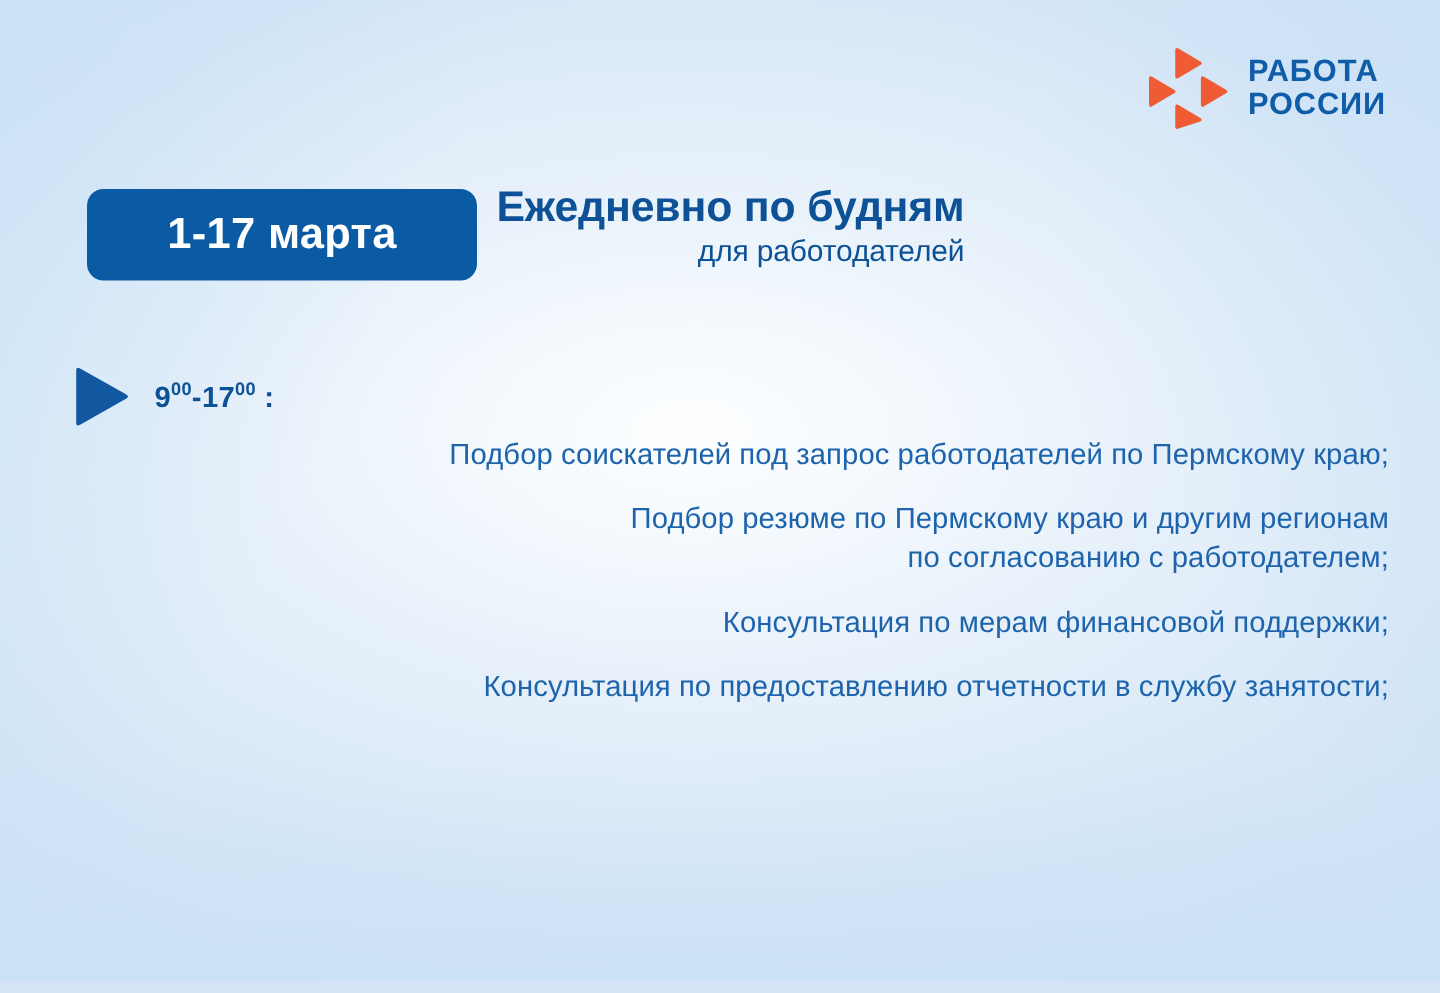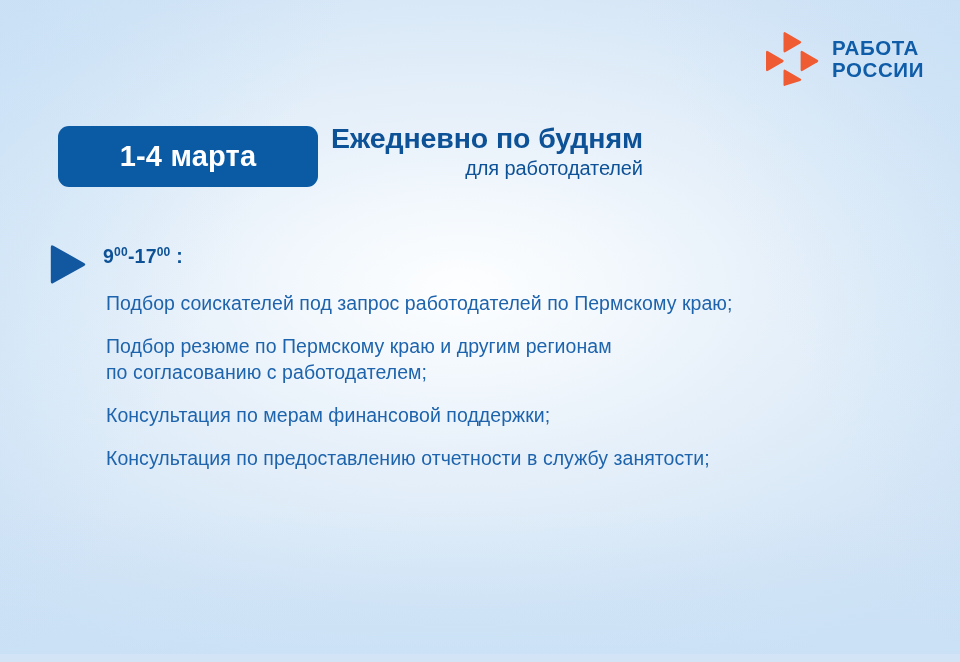--- a/index.html
+++ b/index.html
@@ -121,21 +121,21 @@
     white-space: nowrap;
     letter-spacing: -0.1px;
   }
 
   
   .time-row {
     position: absolute;
     left: 49px;
     top: 243px;
     display: flex;
-    align-items: flex-start;
+    align-items: center;
     z-index: 3;
   }
   .play-triangle {
     width: 38px;
     height: 41px;
     flex: 0 0 auto;
     margin-top: 1px;
   }
   .play-triangle svg { display:block; }
 
@@ -155,20 +155,21 @@
     font-weight: bold;
   }
 
   
   .service-list {
     position: absolute;
     left: 106px;
     top: 291px;
     width: 820px;
     z-index: 3;
+    text-align: right;
   }
   .service-item {
     font-size: 19.5px;
     color: #1e64ad;
     line-height: 1.30;
     margin-bottom: 18px;
     letter-spacing: 0.05px;
     white-space: pre-line;
   }
   .service-item:last-child { margin-bottom: 0; }
@@ -193,21 +194,21 @@
         </g>
       </svg>
     </div>
     <div class="logo-text">
       <span>РАБОТА</span>
       <span>РОССИИ</span>
     </div>
   </div>
 
   <div class="date-badge">
-    <span class="date-badge-label">1-4 марта</span>
+    <span class="date-badge-label">1-17 марта</span>
   </div>
 
   <div class="heading">
     <div class="heading-line1">Ежедневно по будням</div>
     <div class="heading-line2">для работодателей</div>
   </div>
 
   <div class="time-row">
     <div class="play-triangle">
       <svg width="38" height="41" viewBox="0 0 38 41" xmlns="http://www.w3.org/2000/svg" aria-hidden="true">

